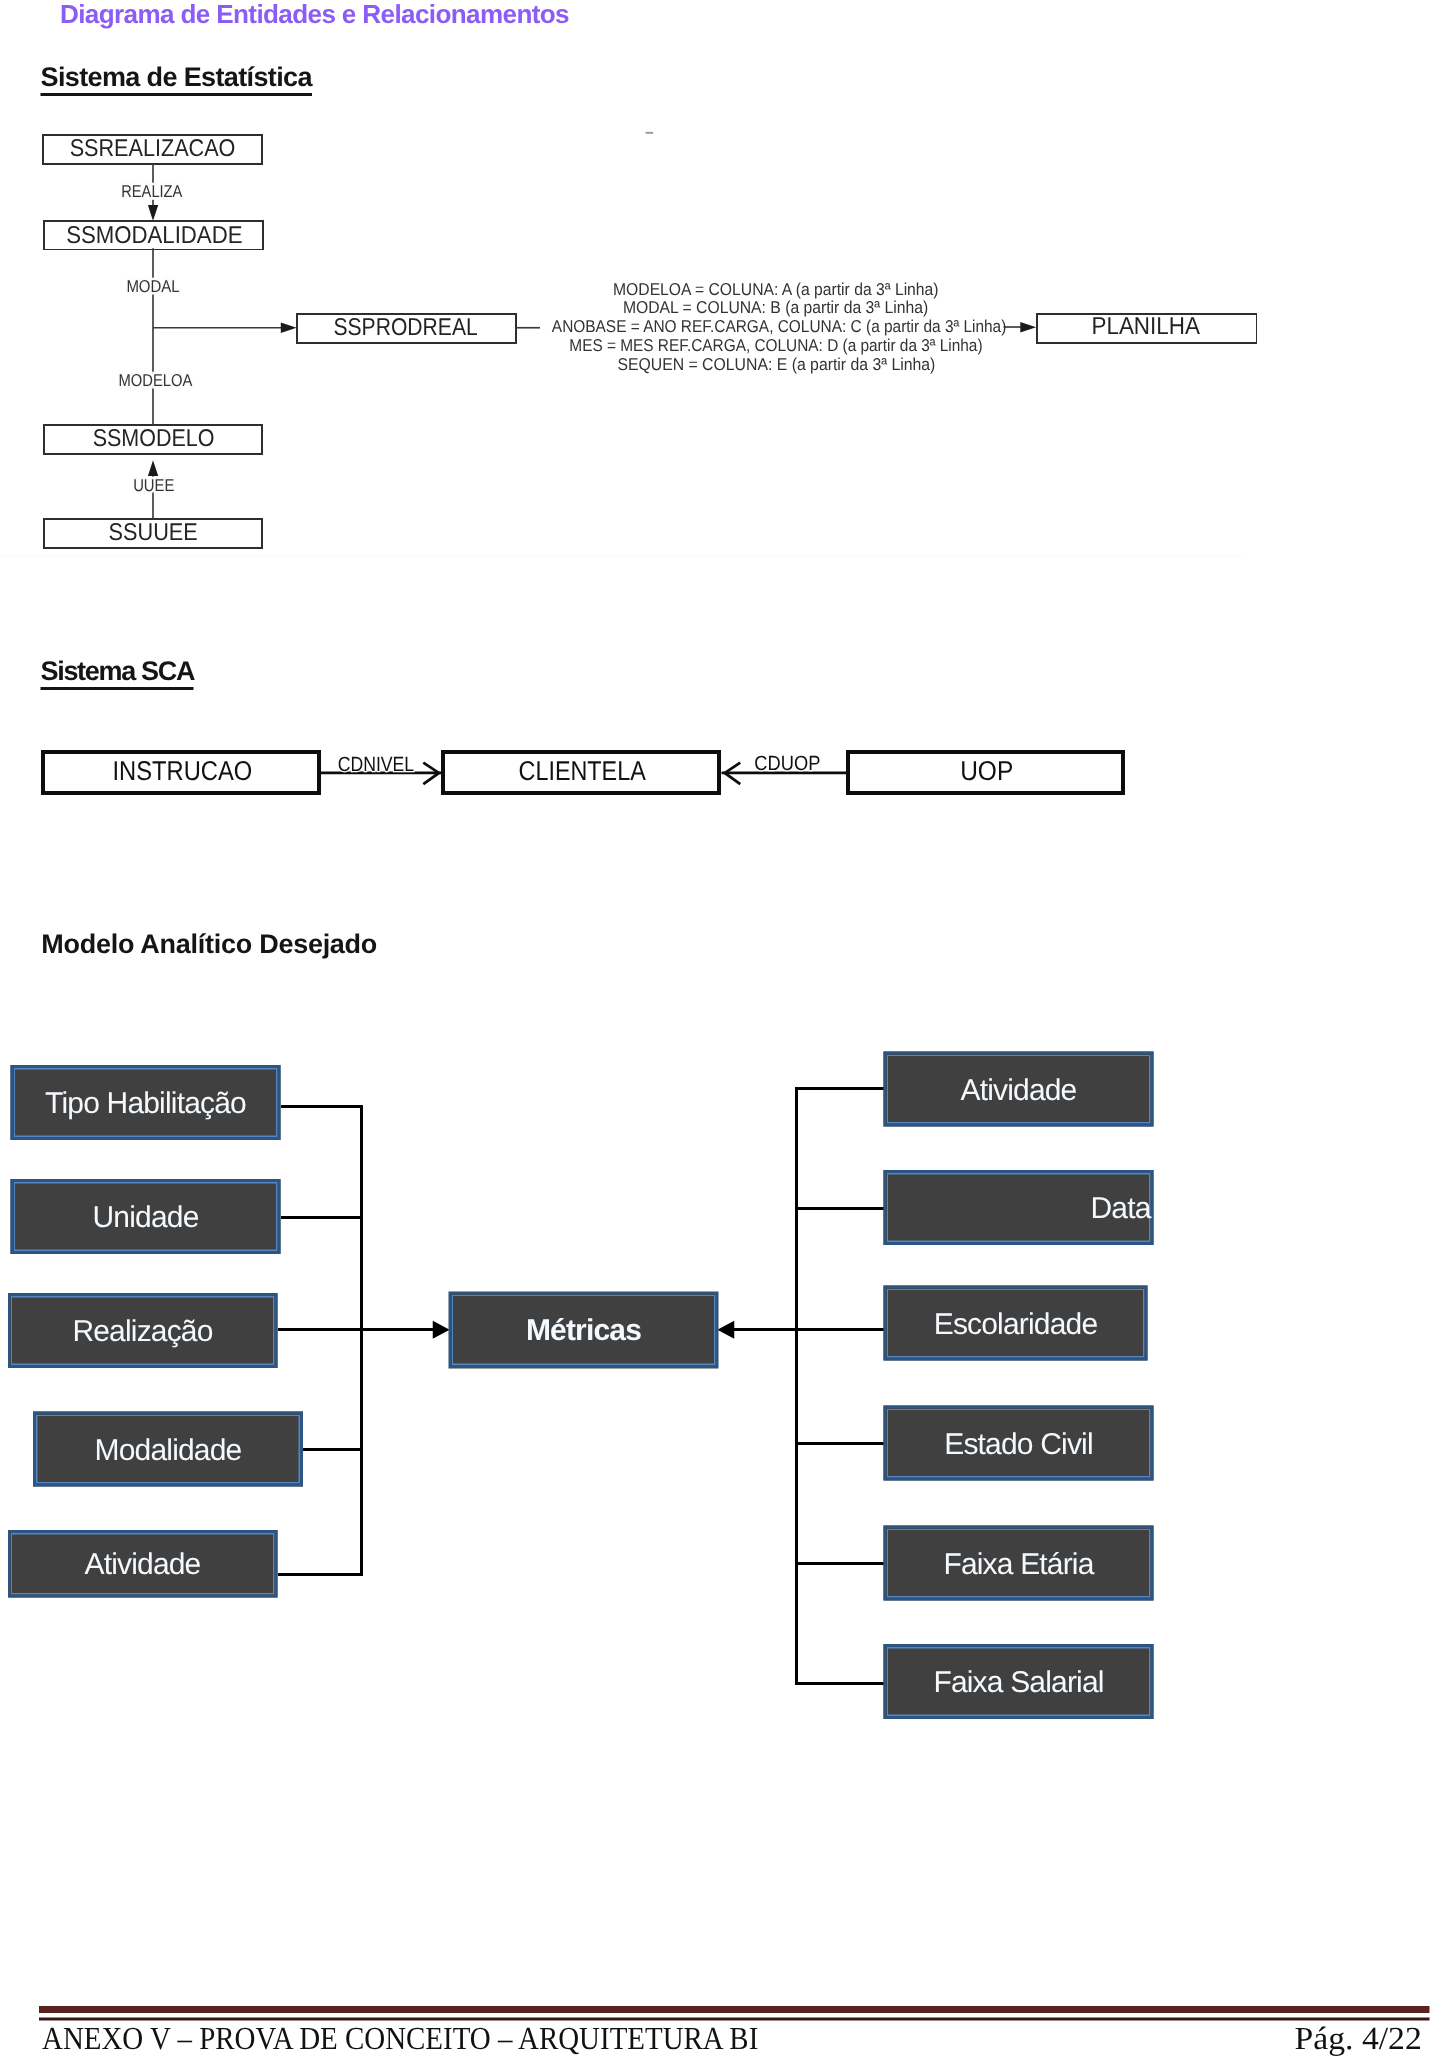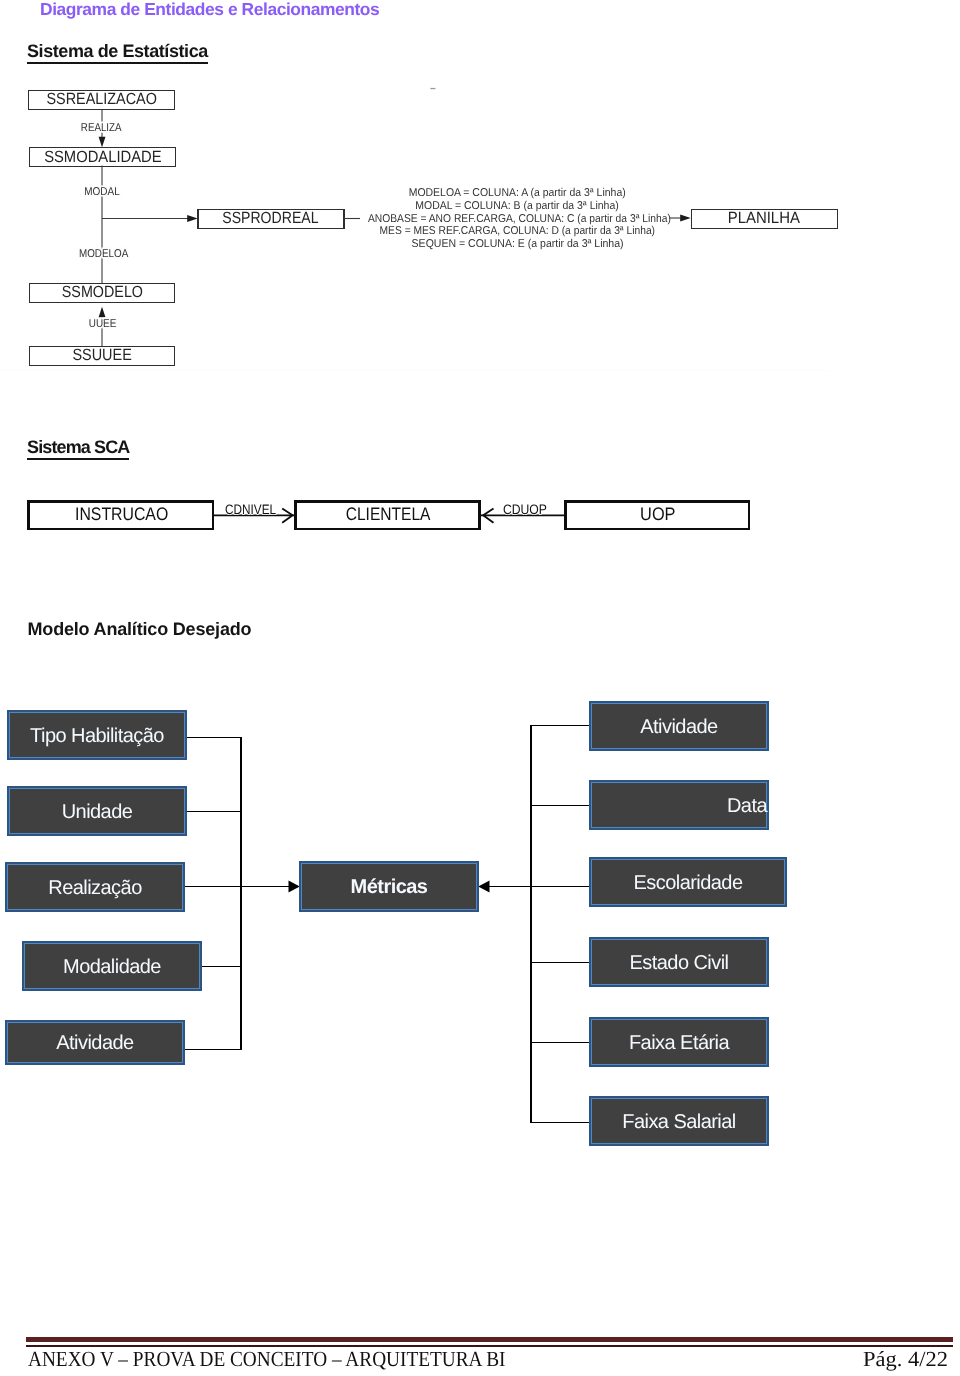--- a/index.html
+++ b/index.html
@@ -156,21 +156,21 @@
     <div class="mbox mfact" style="left:299px;top:861px;width:180px;height:51px;">
         <span>Métricas</span>
       </div>
 
     <div class="mbox" style="left:589px;top:701px;width:180px;height:50px;">
         <span>Atividade</span>
       </div>
     <div class="mbox" style="left:589px;top:780px;width:180px;height:50px;justify-content:flex-end;">
         <span>Data</span>
       </div>
-    <div class="mbox" style="left:589px;top:857px;width:198px;height:50px;">
+    <div class="mbox" style="left:589px;top:857px;width:176px;height:50px;">
         <span>Escolaridade</span>
       </div>
     <div class="mbox" style="left:589px;top:937px;width:180px;height:50px;">
         <span>Estado Civil</span>
       </div>
     <div class="mbox" style="left:589px;top:1096px;width:180px;height:50px;">
         <span>Faixa Salarial</span>
       </div>
     <div class="mbox" style="left:589px;top:1017px;width:180px;height:50px;">
         <span>Faixa Etária</span>

